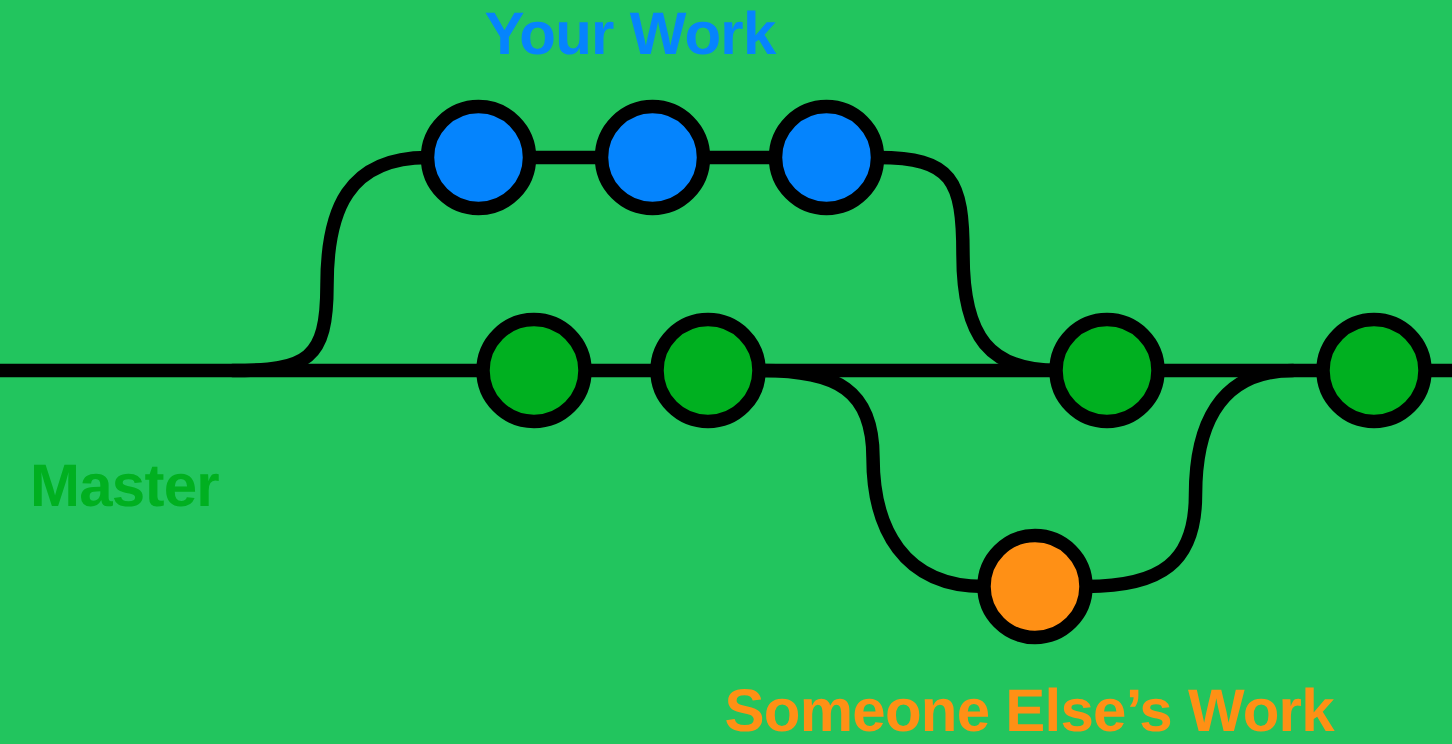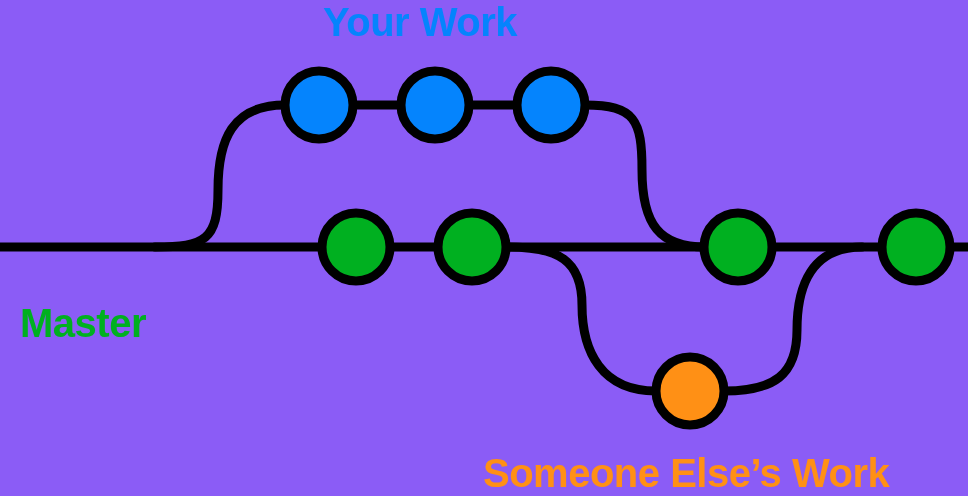--- a/index.html
+++ b/index.html
@@ -44,21 +44,21 @@
     letter-spacing: -0.5px;
     white-space: nowrap;
   }
   .label-your-work  { fill: #0584fd; }
   .label-master     { fill: #00b020; }
   .label-someone    { fill: #ff9015; }
 </style>
 </head>
 <body>
 
-<div id="diagram-root" style="background: #8b5cf6;">
+<div id="diagram-root" style="background: #22c55e;">
 
   <svg id="git-graph" viewBox="0 0 968 496" xmlns="http://www.w3.org/2000/svg">
 
     <g>
       <path class="branch-edge" d="M 0 247 L 968 247" stroke="#000000" stroke-width="9"></path>
       <path class="branch-edge" d="M 285 105 L 585 105" stroke="#000000" stroke-width="9"></path>
       <path class="branch-edge" d="M 155 247 C 205 247 218 240 218 190 C 218 140 232 105 285 105" stroke="#000000" stroke-width="9"></path>
       <path class="branch-edge" d="M 585 105 C 635 105 642 120 642 170 C 642 225 660 247 705 247" stroke="#000000" stroke-width="9"></path>
       <path class="branch-edge" d="M 508 247 C 558 247 582 260 582 305 C 582 352 602 391 656 391" stroke="#000000" stroke-width="9"></path>
       <path class="branch-edge" d="M 724 391 C 774 391 797 375 797 330 C 797 285 812 247 862 247" stroke="#000000" stroke-width="9"></path>

